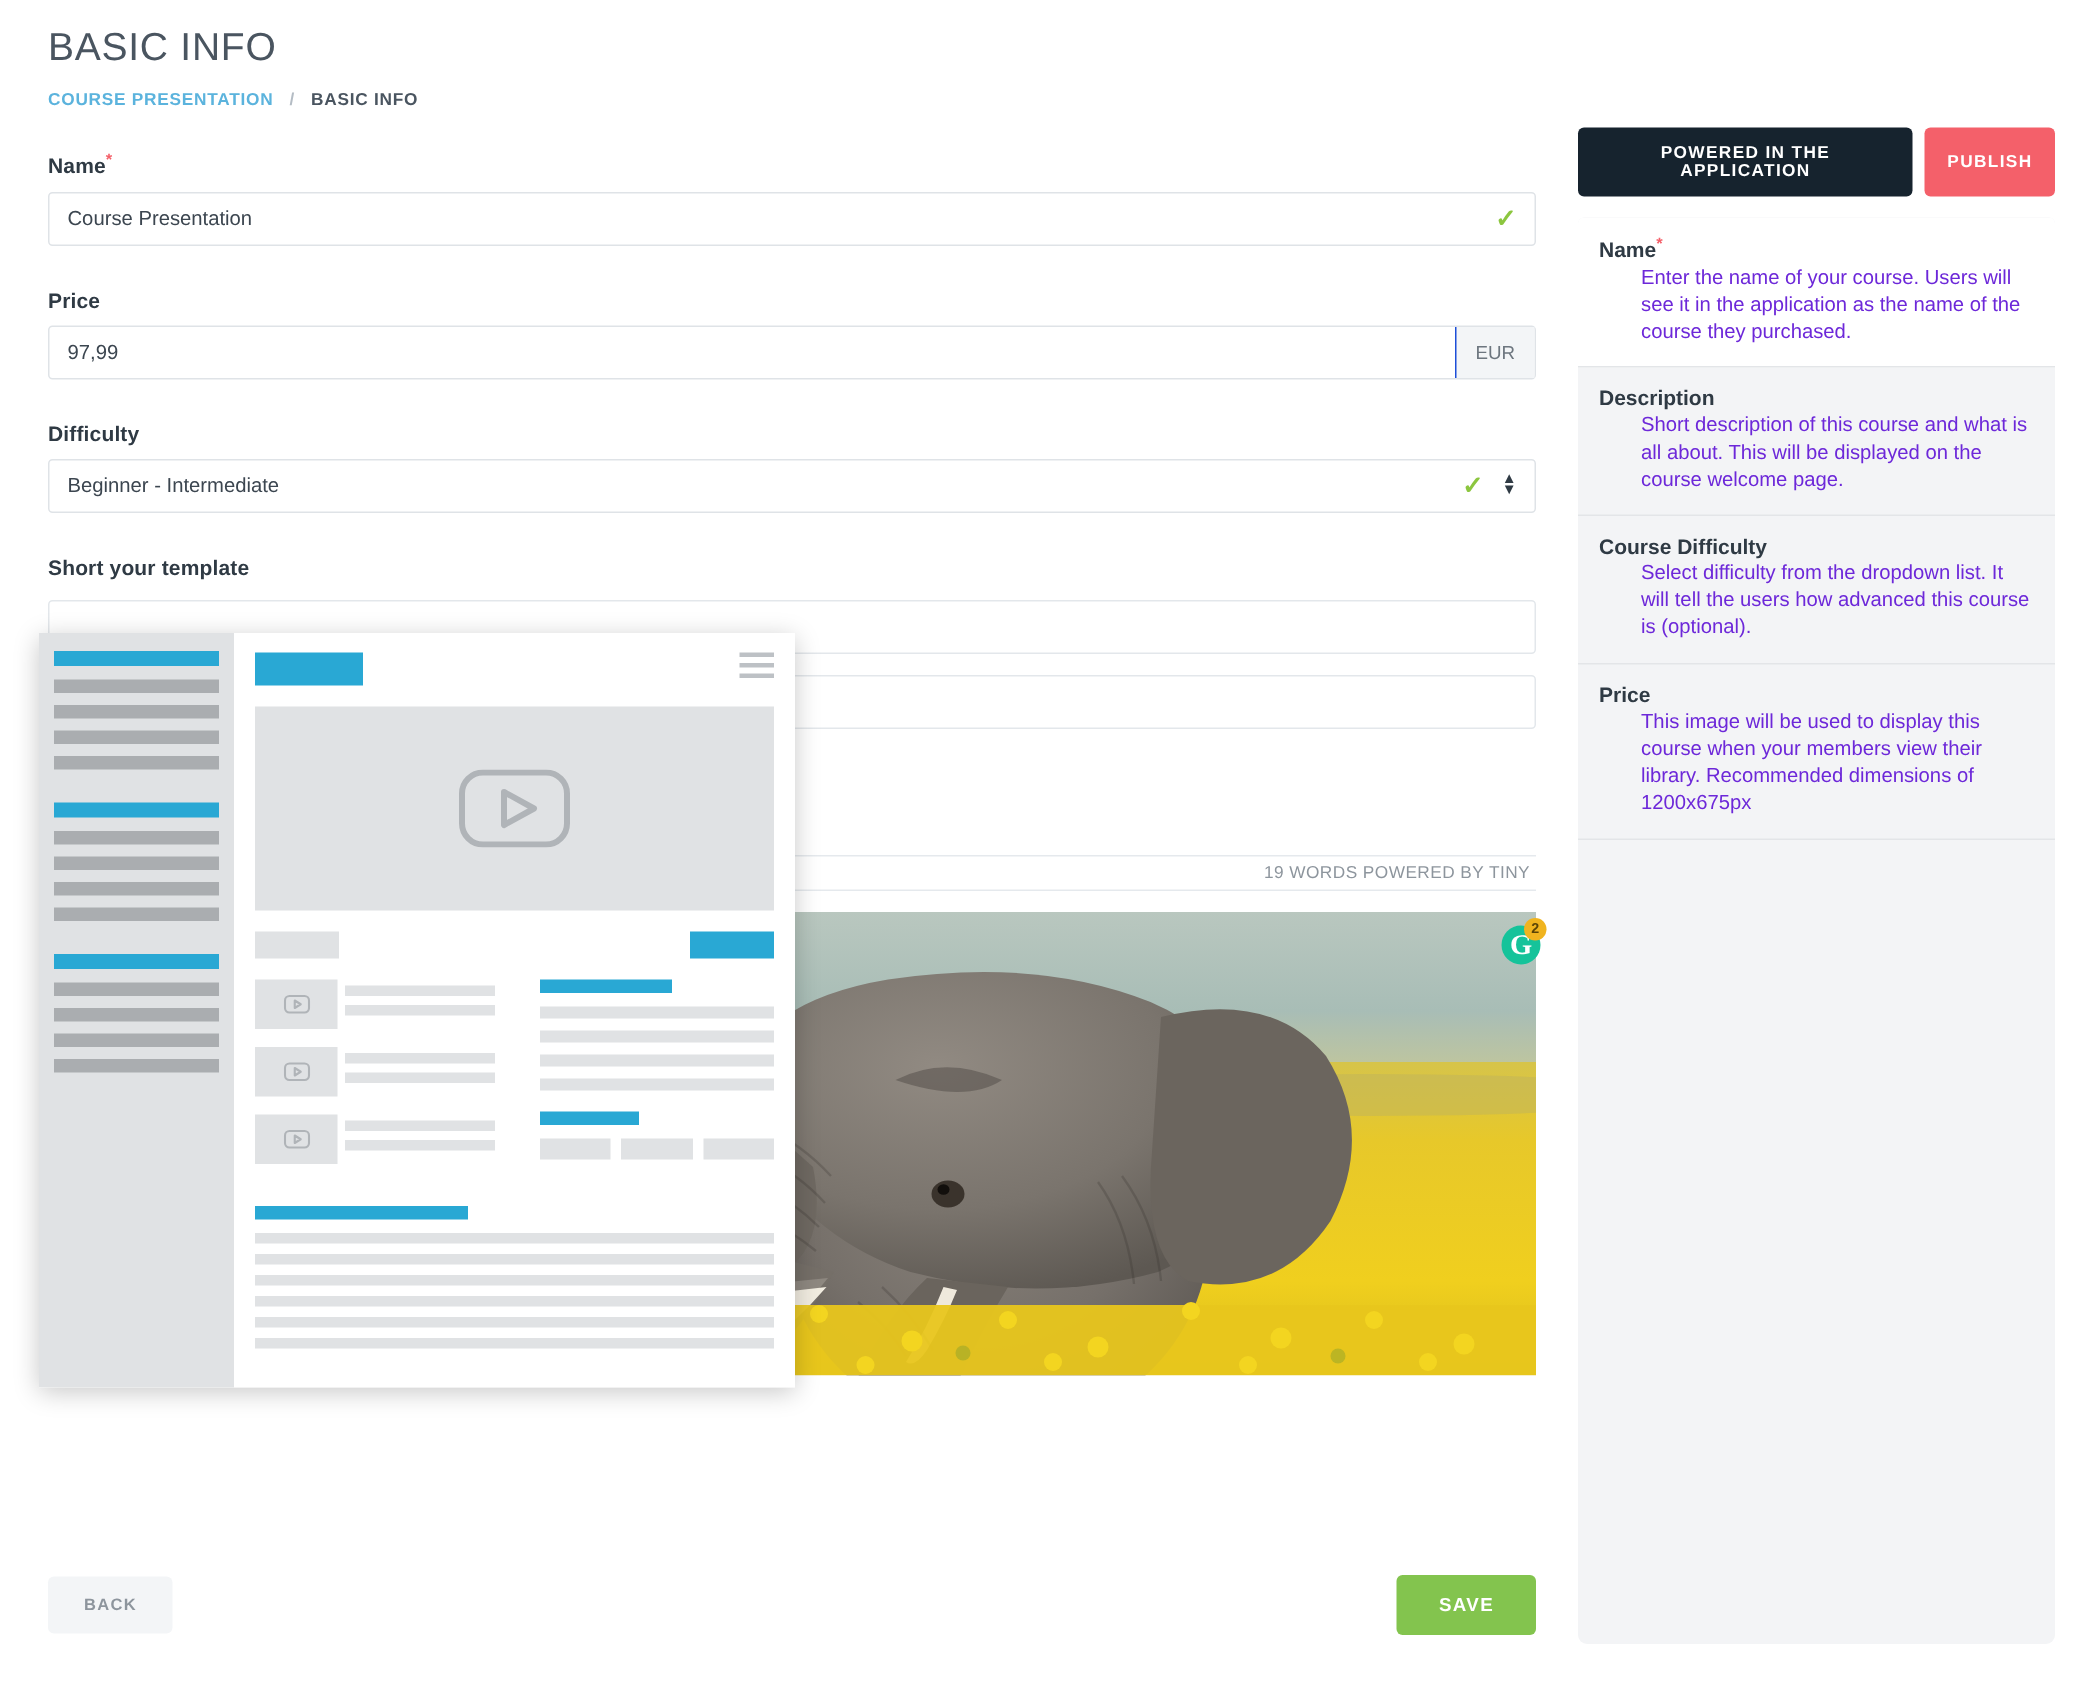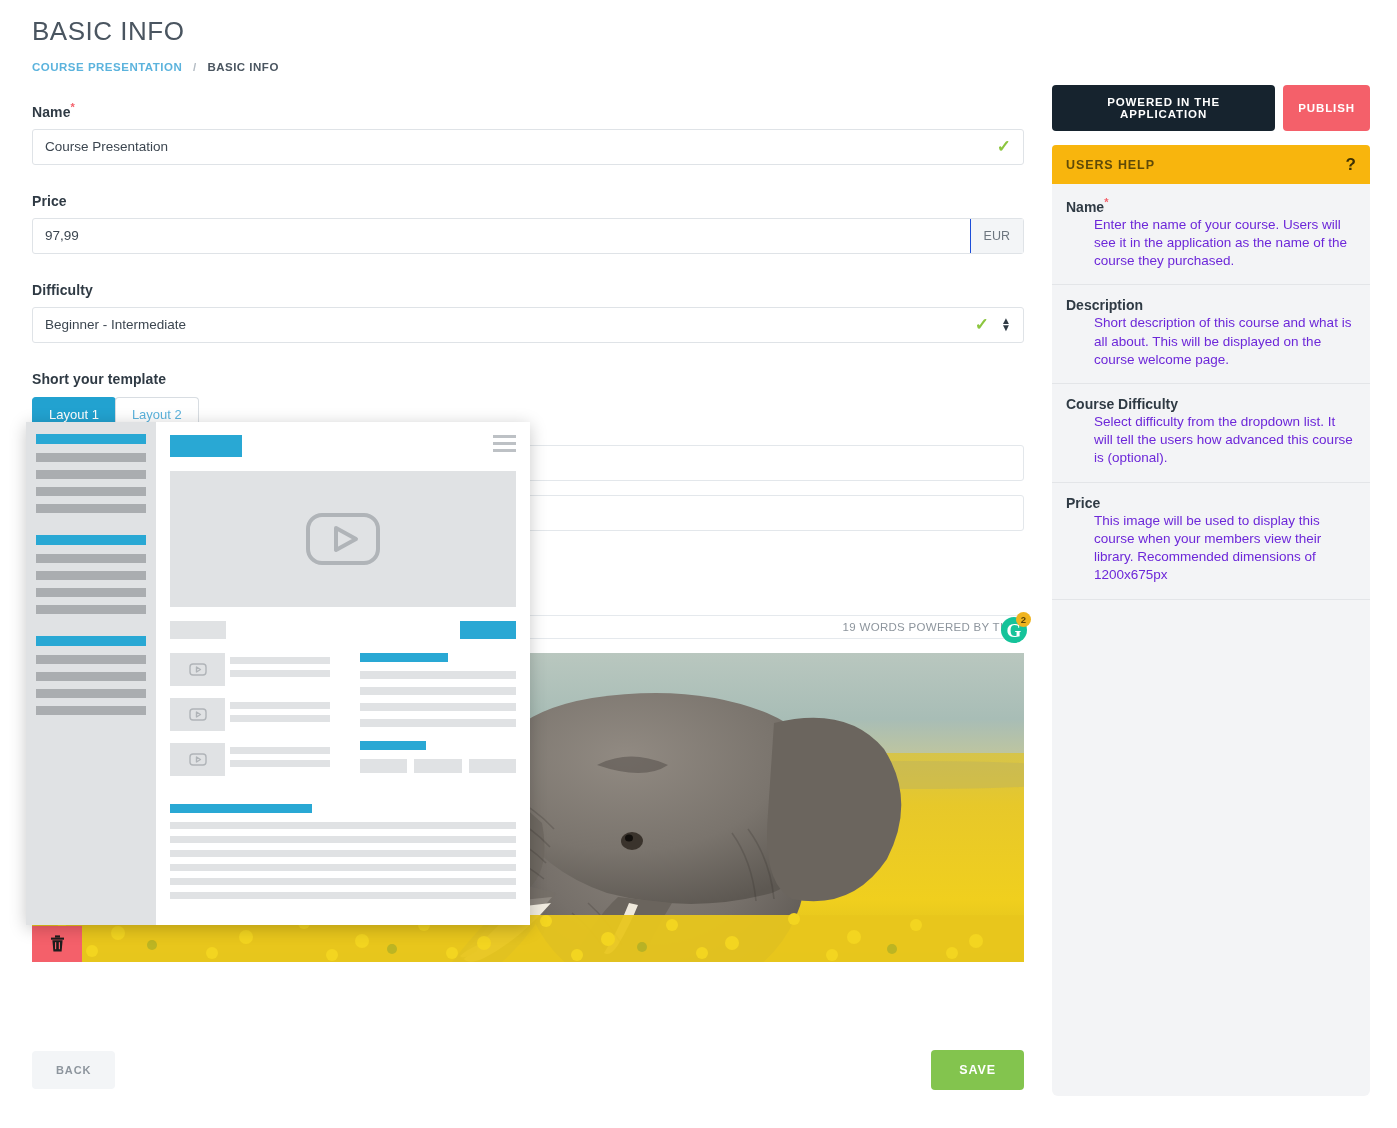--- a/index.html
+++ b/index.html
@@ -403,24 +403,20 @@
       <div class="ok-check">✓</div>
       <div class="stepper">
         <span>▲</span>
         <span>▼</span>
       </div>
     </div>
   </div>
 
   <div class="field-block">
     <div class="field-label">Short your template</div>
-    <div id="tmpl-tabs">
-      <div class="tmpl-tab active">Layout 1</div>
-      <div class="tmpl-tab">Layout 2</div>
-    </div>
   </div>
 
   <div style="margin-top:14px">
     <div class="ghost-row"></div>
     <div class="ghost-row"></div>
   </div>
 
   <div id="desc-text">played on the course welcome page.</div>
 
   <div id="editor-statusbar">
@@ -649,24 +645,20 @@
   </div>
 </div>
 
 <div id="right-panel">
   <div id="action-buttons">
     <button id="preview-app-button">POWERED IN THE APPLICATION</button>
     <button id="publish-button">PUBLISH</button>
   </div>
 
   <div id="users-help-card">
-    <div id="users-help-header">
-      <span id="users-help-title">USERS HELP</span>
-      <span id="users-help-q">?</span>
-    </div>
 
     <div class="help-item">
       <div class="help-term">
         <span>Name</span><span class="req-star">*</span>
       </div>
       <div class="help-desc">Enter the name of your course. Users will see it in the application as the name of the course they purchased.</div>
     </div>
 
     <div class="help-item">
       <div class="help-term">Description</div>

